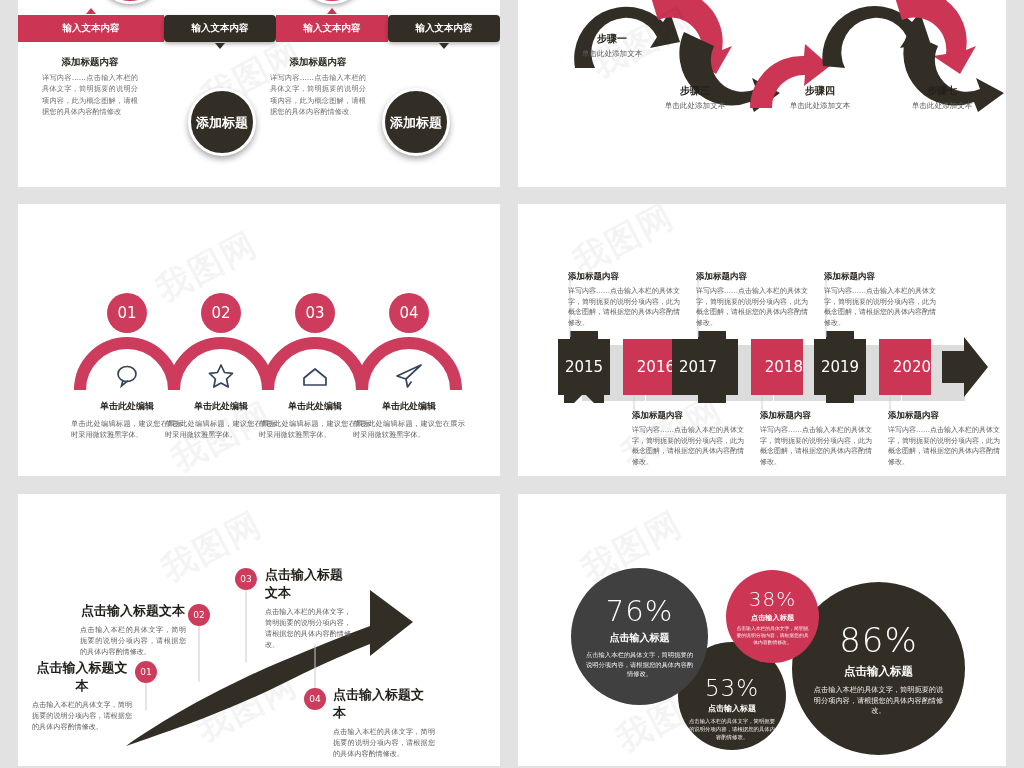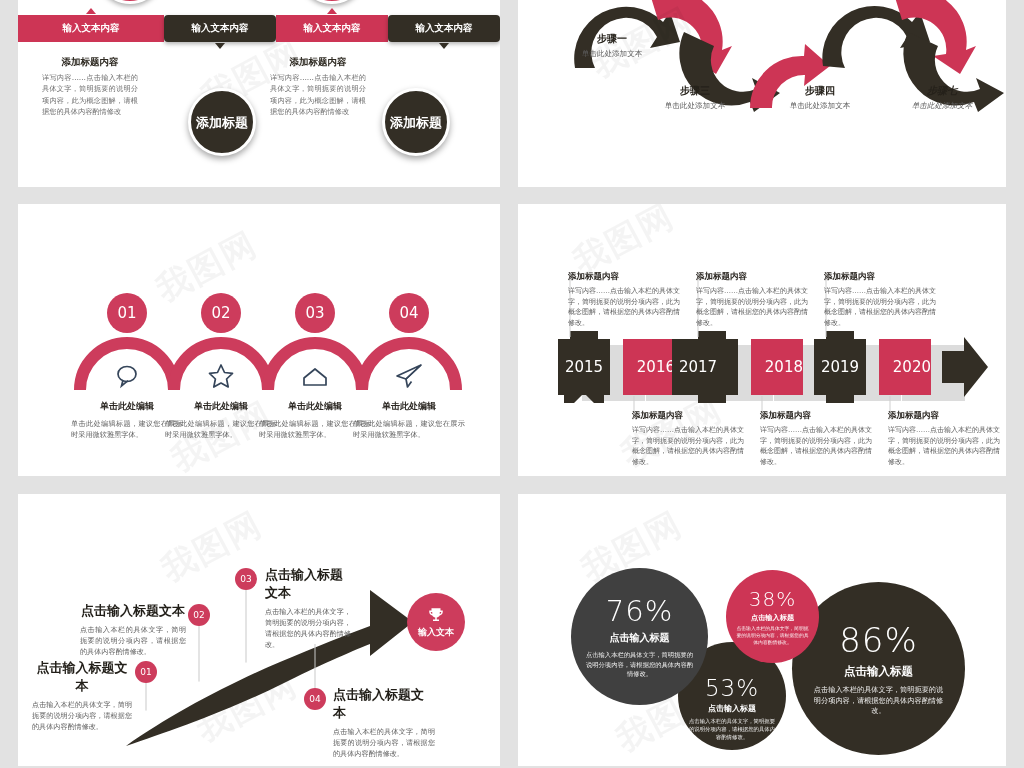--- a/index.html
+++ b/index.html
@@ -162,21 +162,21 @@
     <div class="d">单击此处添加文本</div>
   </div>
   <div class="p2-label" style="left:113px;top:124px;width:128px;">
     <div class="t">步骤三</div>
     <div class="d">单击此处添加文本</div>
   </div>
   <div class="p2-label" style="left:238px;top:124px;width:128px;">
     <div class="t">步骤四</div>
     <div class="d">单击此处添加文本</div>
   </div>
-  <div class="p2-label" style="left:360px;top:124px;width:128px;font-style:italic;">
+  <div class="p2-label" style="left:360px;top:124px;width:128px;">
     <div class="t">步骤七</div>
     <div class="d">单击此处添加文本</div>
   </div>
 </div>
 
 <div class="panel" id="p3">
   <div class="wm" style="left:135px;top:40px;">我图网</div>
   <div class="wm" style="left:150px;top:210px;">我图网</div>
 
   <svg width="482" height="272" viewBox="0 0 482 272">
@@ -369,28 +369,20 @@
   </div>
   <div class="p5-txt" style="left:247px;top:72px;width:86px;">
     <div class="t">点击输入标题文本</div>
     <div class="d">点击输入本栏的具体文字，简明扼要的说明分项内容，请根据您的具体内容酌情修改。</div>
   </div>
   <div class="p5-txt" style="left:315px;top:192px;width:102px;">
     <div class="t">点击输入标题文本</div>
     <div class="d">点击输入本栏的具体文字，简明扼要的说明分项内容，请根据您的具体内容酌情修改。</div>
   </div>
 
-  <div class="p5-goal" style="left:389px;top:99px;">
-    <span>
-      <svg width="18" height="18" viewBox="0 0 24 24" fill="#fff">
-        <path d="M6 3h12v3h3v2c0 2.5-1.8 4.3-4.1 4.7C16.2 14 14.8 15 13 15.3V18h3v2H8v-2h3v-2.7C9.2 15 7.8 14 7.1 12.7 4.8 12.3 3 10.5 3 8V6h3V3zm-1 5c0 1.3.8 2.4 2 2.8V8H5zm14 0h-2v2.8c1.2-.4 2-1.5 2-2.8z"></path>
-      </svg>
-    </span>
-    <span class="lbl">输入文本</span>
-  </div>
 </div>
 
 <div class="panel" id="p6">
   <div class="wm" style="left:60px;top:30px;">我图网</div>
   <div class="wm" style="left:95px;top:200px;">我图网</div>
 
   <div class="bub" style="left:160px;top:148px;width:108px;height:108px;background:#332e25;padding:0 10px;">
     <div class="pct" style="font-size:23px;margin-top:24px;">53%</div>
     <div class="ttl" style="font-size:8px;margin-top:2px;">点击输入标题</div>
     <div class="dsc" style="font-size:5.4px;margin-top:3px;">点击输入本栏的具体文字，简明扼要的说明分项内容，请根据您的具体内容酌情修改。</div>

